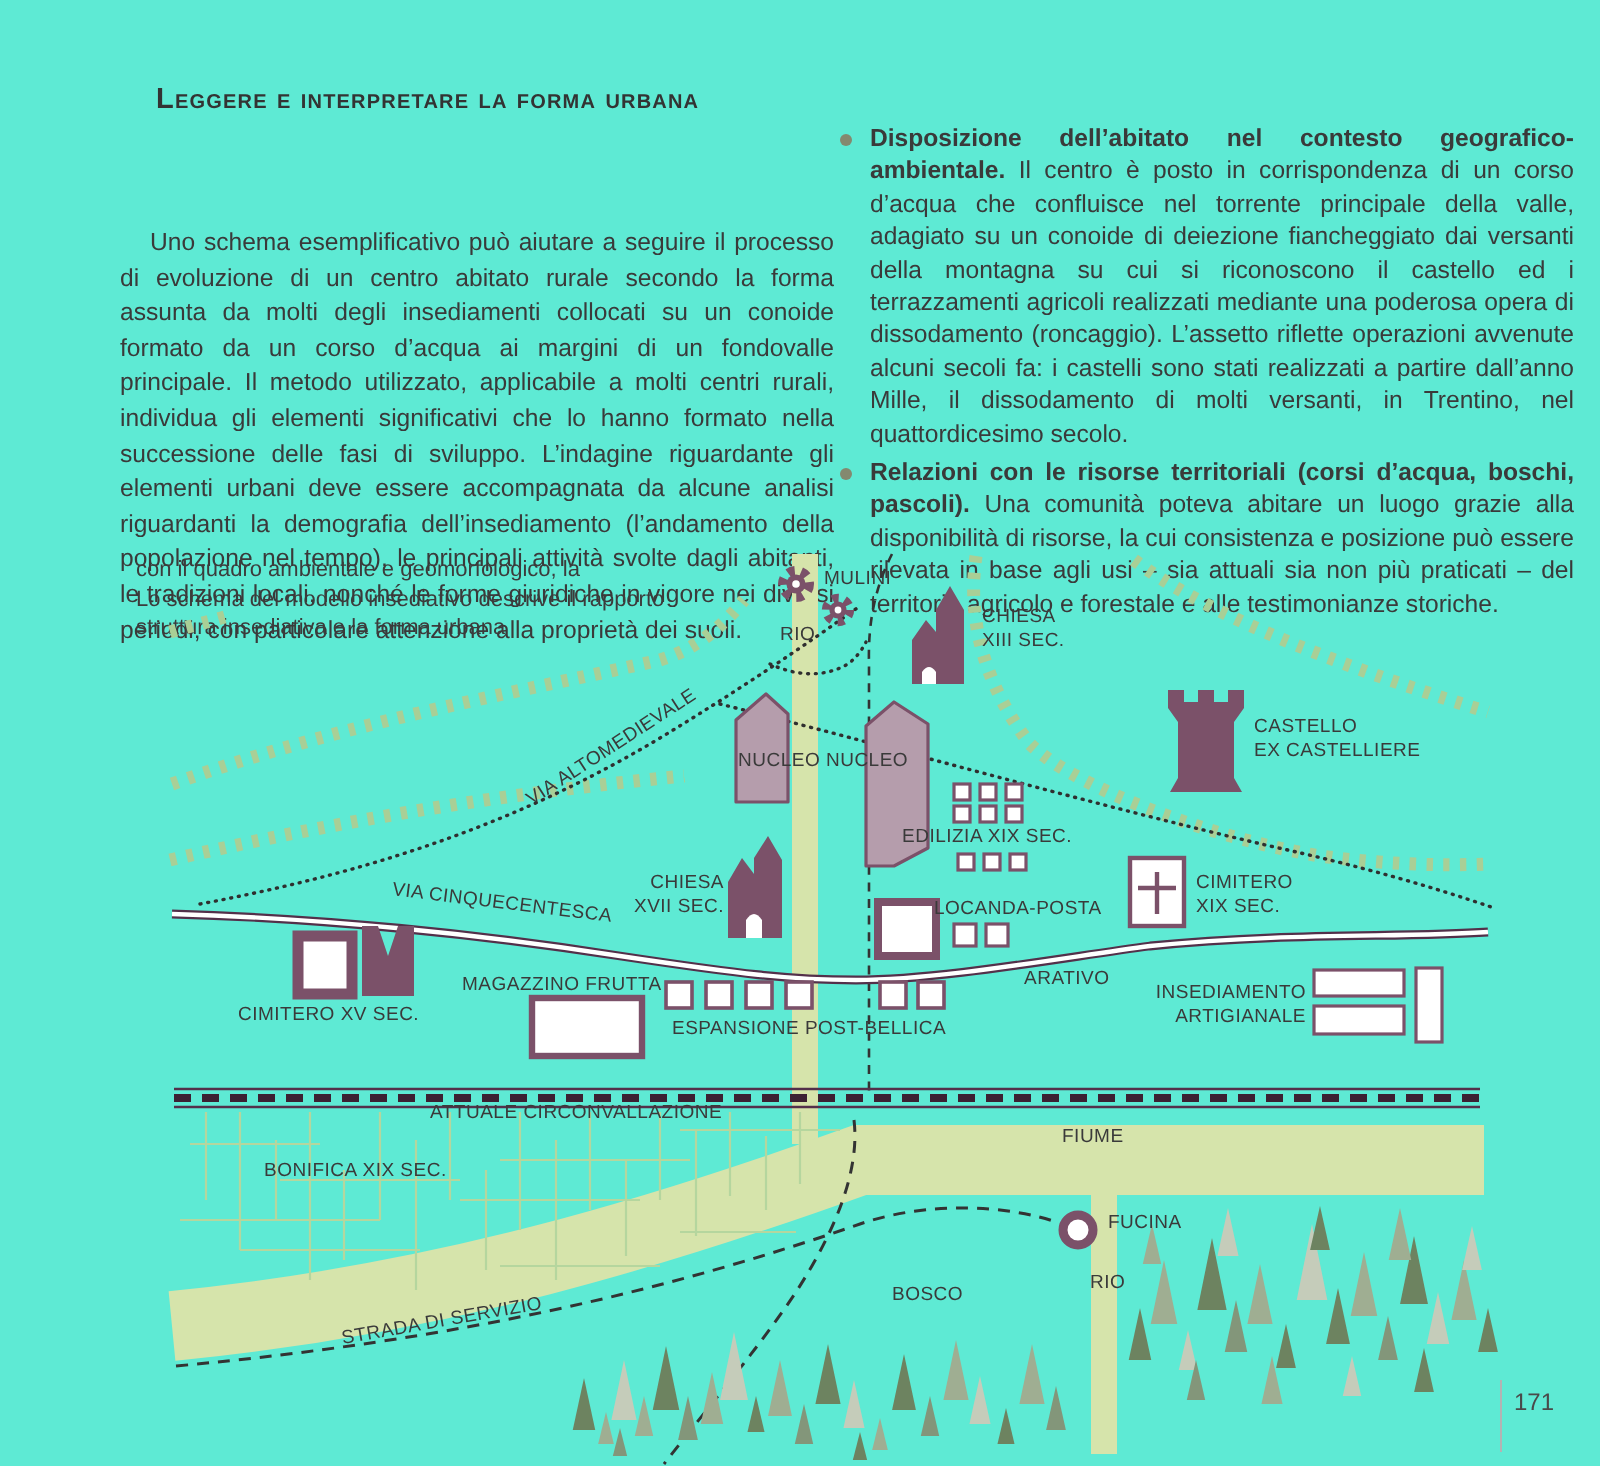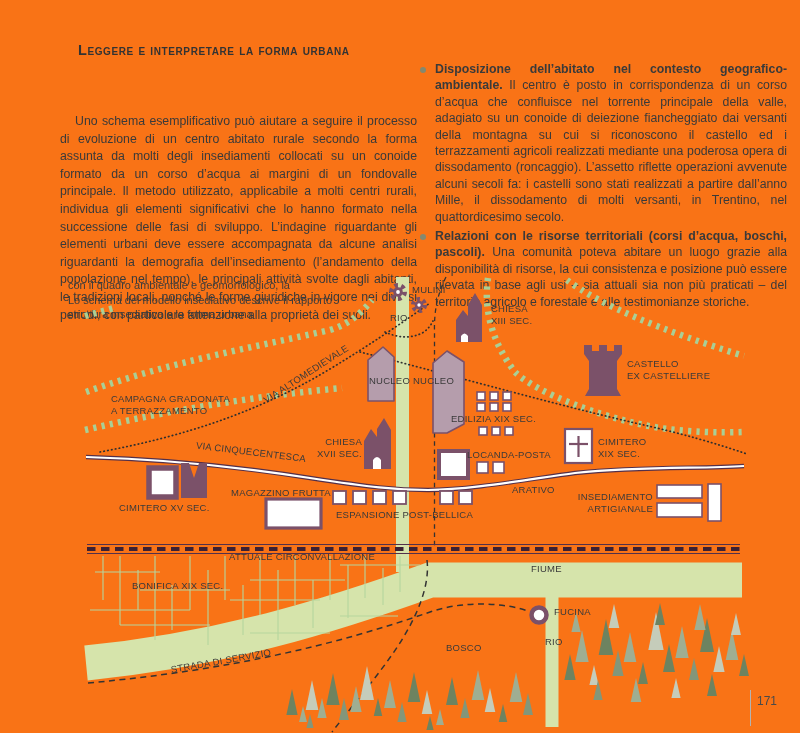--- a/index.html
+++ b/index.html
@@ -1,16 +1,16 @@
 <!DOCTYPE html>
 <html><head>
 <meta charset="utf-8">
 <style>
   html,body{margin:0;padding:0;background:#fff;}
-  .page{position:relative;width:800px;height:733px;background:#f97316;overflow:hidden;
+  .page{position:relative;width:800px;height:733px;background:#5eead4;overflow:hidden;
         font-family:"Liberation Sans",sans-serif;color:#3a3a3a;}
   .title{position:absolute;left:78px;top:42px;font-size:14.5px;font-weight:bold;
          font-variant:small-caps;letter-spacing:.6px;color:#333;}
   .intro{position:absolute;left:60px;top:82px;width:357px;font-size:12.3px;
          line-height:17.6px;text-align:justify;text-indent:15px;margin-top:31px;}
   .caption{position:absolute;left:68px;top:278px;font-size:11px;line-height:14.5px;color:#3c3c3c;}
   .rightcol{position:absolute;left:420px;top:39px;width:367px;font-size:12.3px;line-height:16.4px;margin-top:22px;}
   .bullet-item{position:relative;padding-left:15px;text-align:justify;margin-bottom:3px;}
   .dot{position:absolute;left:0;top:6px;width:6px;height:6px;border-radius:50%;background:#84896f;}
   .lead{font-weight:bold;}
@@ -238,44 +238,40 @@
   <div class="dlabel" style="left:491px;top:303px">
     <div>CHIESA</div>
     <div>XIII SEC.</div>
   </div>
   <div class="dlabel" style="left:627px;top:358px">
     <div>CASTELLO</div>
     <div>EX CASTELLIERE</div>
   </div>
   <div class="dlabel" style="left:369px;top:375px">NUCLEO NUCLEO</div>
   <div class="dlabel rot" style="--r:-33deg;left:306px;top:374px">VIA ALTOMEDIEVALE</div>
-  <div class="dlabel" style="left:111px;top:393px">
-    <div>CAMPAGNA GRADONATA</div>
-    <div>A TERRAZZAMENTO</div>
-  </div>
   <div class="dlabel rot" style="--r:7deg;left:251px;top:452px">VIA CINQUECENTESCA</div>
   <div class="dlabel ralign" style="left:298px;top:436px;width:64px">
     <div>CHIESA</div>
     <div>XVII SEC.</div>
   </div>
   <div class="dlabel" style="left:451px;top:413px">EDILIZIA XIX SEC.</div>
   <div class="dlabel" style="left:467px;top:449px">LOCANDA-POSTA</div>
   <div class="dlabel" style="left:598px;top:436px">
     <div>CIMITERO</div>
     <div>XIX SEC.</div>
   </div>
   <div class="dlabel" style="left:119px;top:502px">CIMITERO XV SEC.</div>
   <div class="dlabel" style="left:231px;top:487px">MAGAZZINO FRUTTA</div>
   <div class="dlabel" style="left:336px;top:509px">ESPANSIONE POST-BELLICA</div>
   <div class="dlabel" style="left:512px;top:484px">ARATIVO</div>
   <div class="dlabel ralign" style="left:558px;top:491px;width:95px">
     <div>INSEDIAMENTO</div>
     <div>ARTIGIANALE</div>
   </div>
-  <div class="dlabel" style="left:229px;top:551px">ATTUALE CIRCONVALLAZIONE</div>
+  <div class="dlabel" style="left:215px;top:551px">ATTUALE CIRCONVALLAZIONE</div>
   <div class="dlabel" style="left:132px;top:580px">BONIFICA XIX SEC.</div>
   <div class="dlabel" style="left:531px;top:563px">FIUME</div>
   <div class="dlabel" style="left:554px;top:606px">FUCINA</div>
   <div class="dlabel" style="left:545px;top:636px">RIO</div>
   <div class="dlabel" style="left:446px;top:642px">BOSCO</div>
   <div class="dlabel rot" style="--r:-10deg;left:221px;top:661px">STRADA DI SERVIZIO</div>
 
   <div class="pagenum-line"></div>
   <div class="pagenum">171</div>
 </div>

